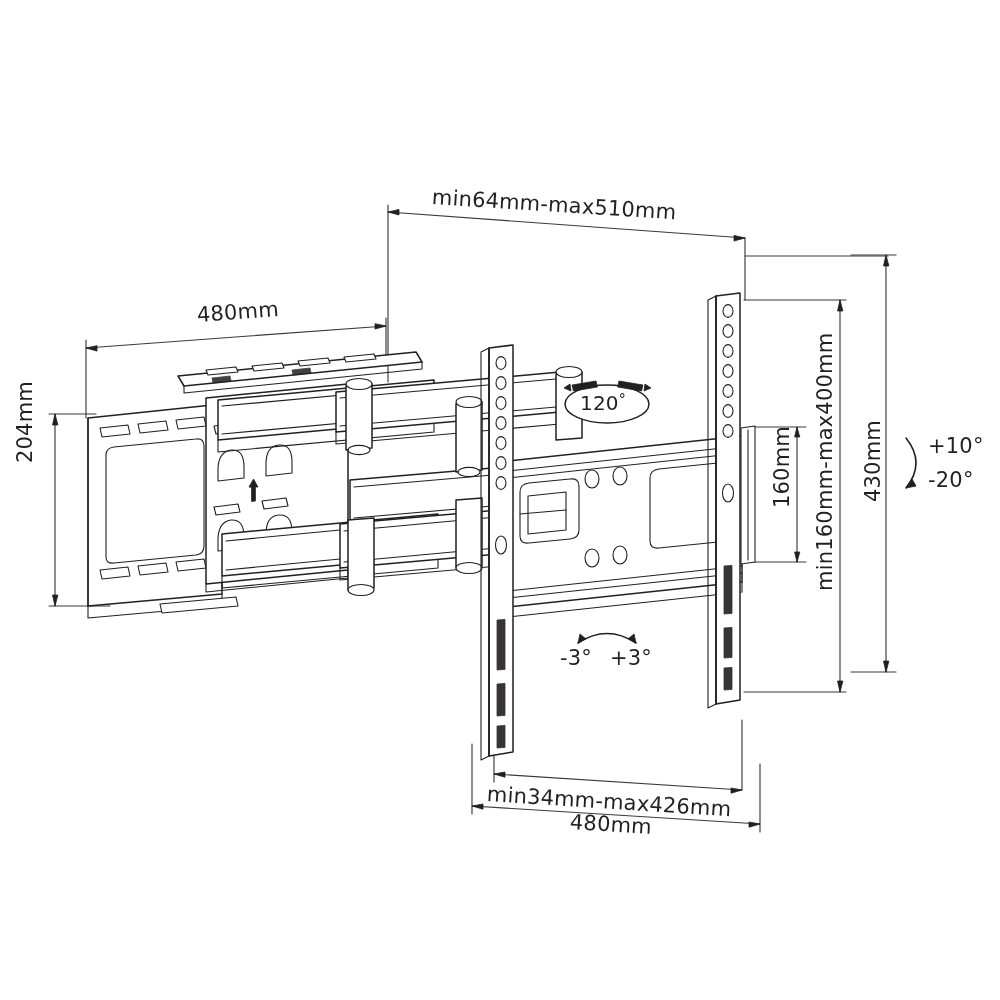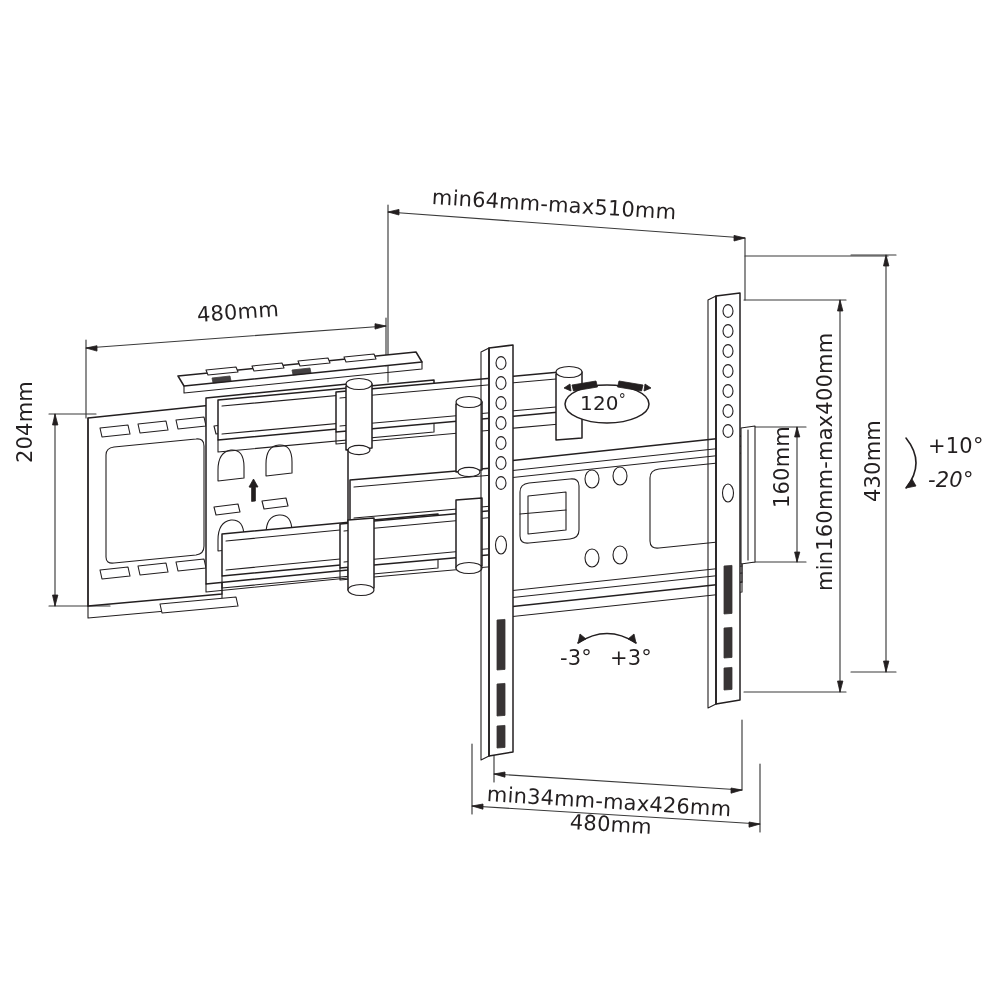--- a/index.html
+++ b/index.html
@@ -318,18 +318,18 @@
 
   <div style="position:absolute;left:487px;top:782px;transform:rotate(3.6deg);transform-origin:left center;" class="dimtext">min34mm-max426mm</div>
 
   <div style="position:absolute;left:570px;top:810px;transform:rotate(3.4deg);transform-origin:left center;" class="dimtext">480mm</div>
 
   <div style="position:absolute;left:580px;top:392px;white-space:nowrap;line-height:1;">
     <span class="dimtext anglebig">120</span><span class="dimtext deg" style="vertical-align:super;">°</span>
   </div>
 
   <div style="position:absolute;left:892px;top:434px;white-space:nowrap;margin-left:36px;" class="dimtext">+10°</div>
-  <div style="position:absolute;left:928px;top:468px;white-space:nowrap;font-style:italic;" class="dimtext">-20°</div>
+  <div style="position:absolute;left:928px;top:468px;white-space:nowrap;" class="dimtext">-20°</div>
 
   <div style="position:absolute;left:560px;top:646px;white-space:nowrap;" class="dimtext">-3°</div>
   <div style="position:absolute;left:610px;top:646px;white-space:nowrap;" class="dimtext">+3°</div>
 
 </div>
 
 </body></html>

